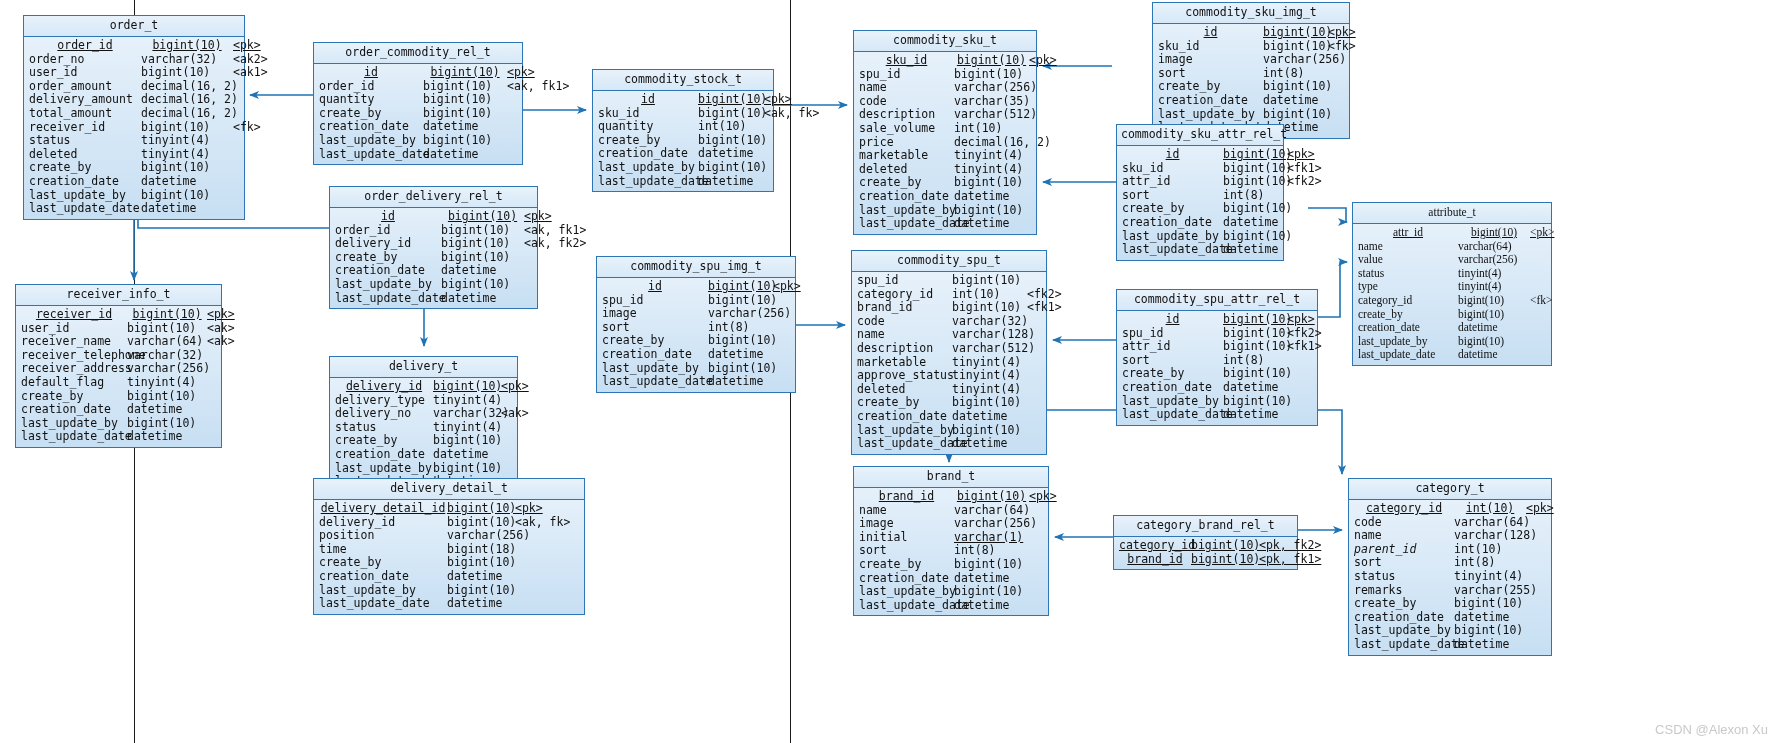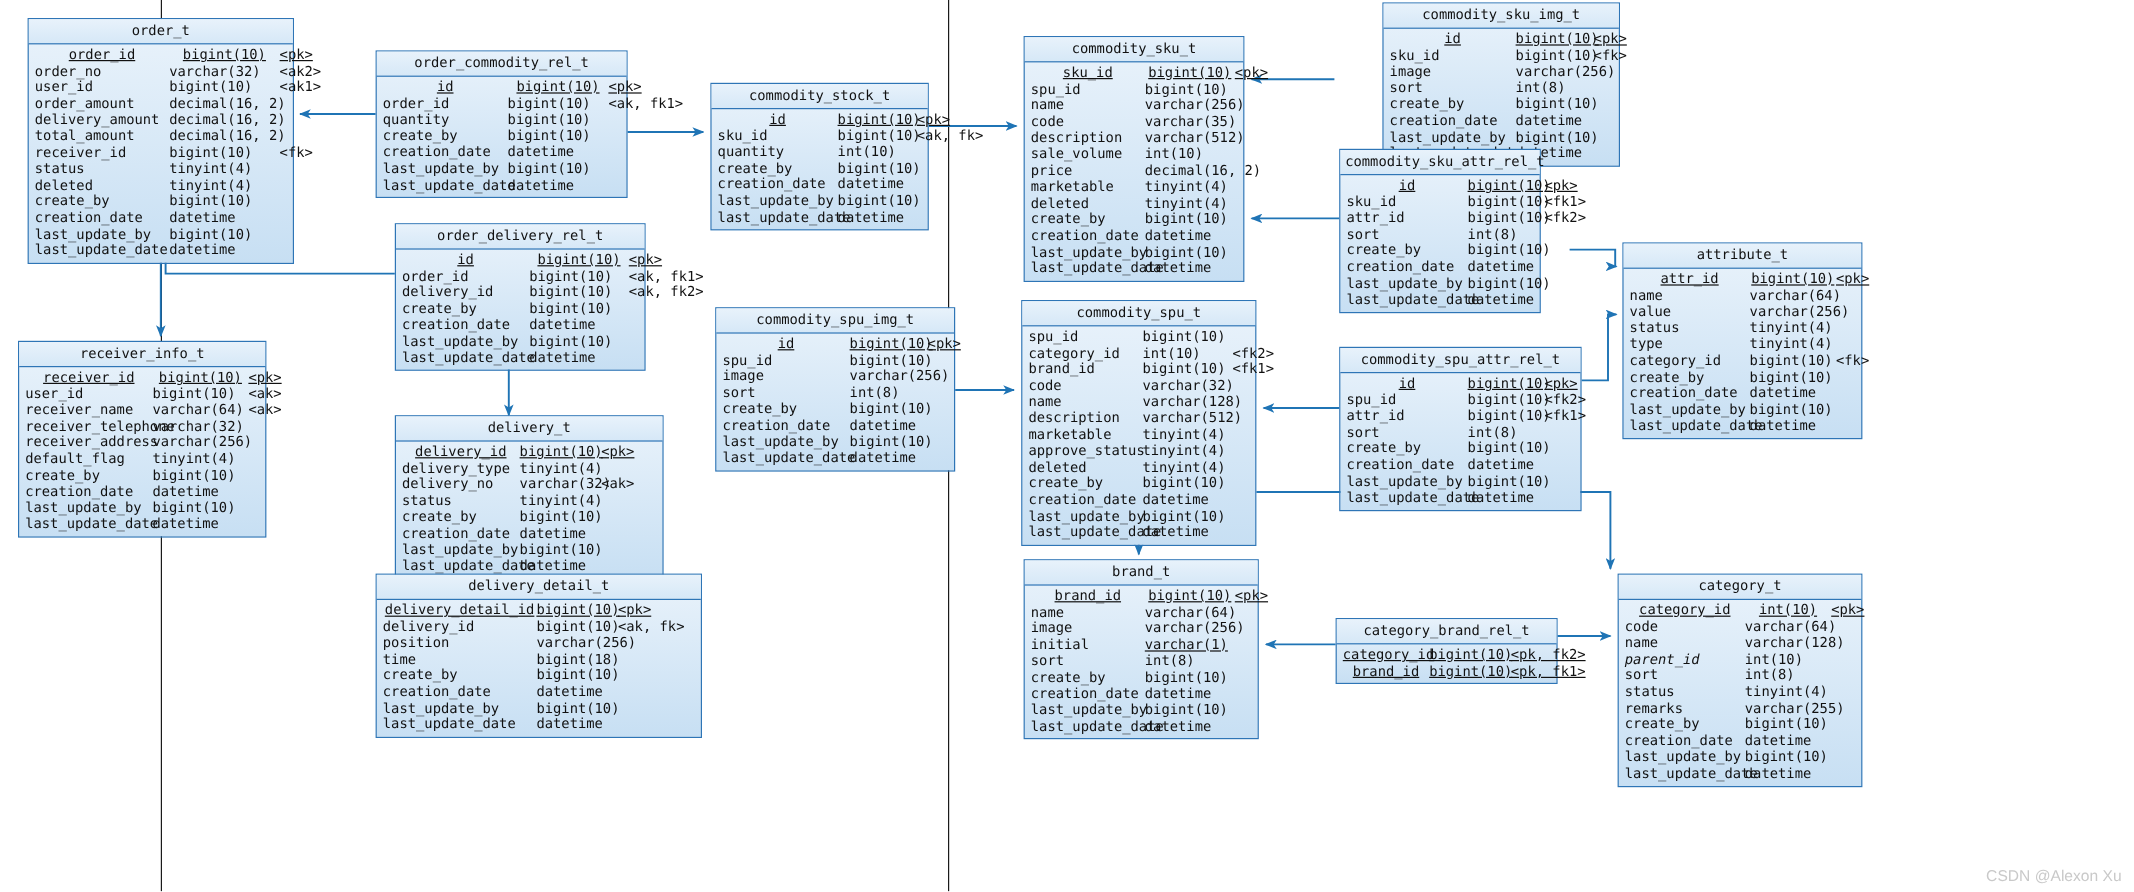--- a/index.html
+++ b/index.html
@@ -405,21 +405,21 @@
             <span class="a-type" style="width: 64px;">bigint(10)</span>
             <span class="a-key"></span>
           </div>
           <div class="attr-row">
             <span class="a-name" style="width: 101px;">last_update_date</span>
             <span class="a-type" style="width: 64px;">datetime</span>
             <span class="a-key"></span>
           </div>
         </div>
       </div>
-      <div class="entity" style="left: 1352px; top: 202px; width: 200px;">
+      <div class="entity" style="left: 1352px; top: 202px; width: 200px; font-family: Liberation Serif, serif;">
         <div class="entity-title">attribute_t</div>
         <div class="entity-body">
           <div class="attr-row pk">
             <span class="a-name" style="width: 100px;">attr_id</span>
             <span class="a-type" style="width: 72px;">bigint(10)</span>
             <span class="a-key">&lt;pk&gt;</span>
           </div>
           <div class="attr-row">
             <span class="a-name" style="width: 100px;">name</span>
             <span class="a-type" style="width: 72px;">varchar(64)</span>
@@ -715,21 +715,21 @@
             <span class="a-type" style="width: 64px;">bigint(10)</span>
             <span class="a-key"></span>
           </div>
           <div class="attr-row">
             <span class="a-name" style="width: 101px;">last_update_date</span>
             <span class="a-type" style="width: 64px;">datetime</span>
             <span class="a-key"></span>
           </div>
         </div>
       </div>
-      <div class="entity" style="left: 329px; top: 346px; width: 224px;">
+      <div class="entity" style="left: 329px; top: 356px; width: 189px;">
         <div class="entity-title">delivery_t</div>
         <div class="entity-body">
           <div class="attr-row pk">
             <span class="a-name" style="width: 98px;">delivery_id</span>
             <span class="a-type" style="width: 68px;">bigint(10)</span>
             <span class="a-key">&lt;pk&gt;</span>
           </div>
           <div class="attr-row">
             <span class="a-name" style="width: 98px;">delivery_type</span>
             <span class="a-type" style="width: 68px;">tinyint(4)</span>

